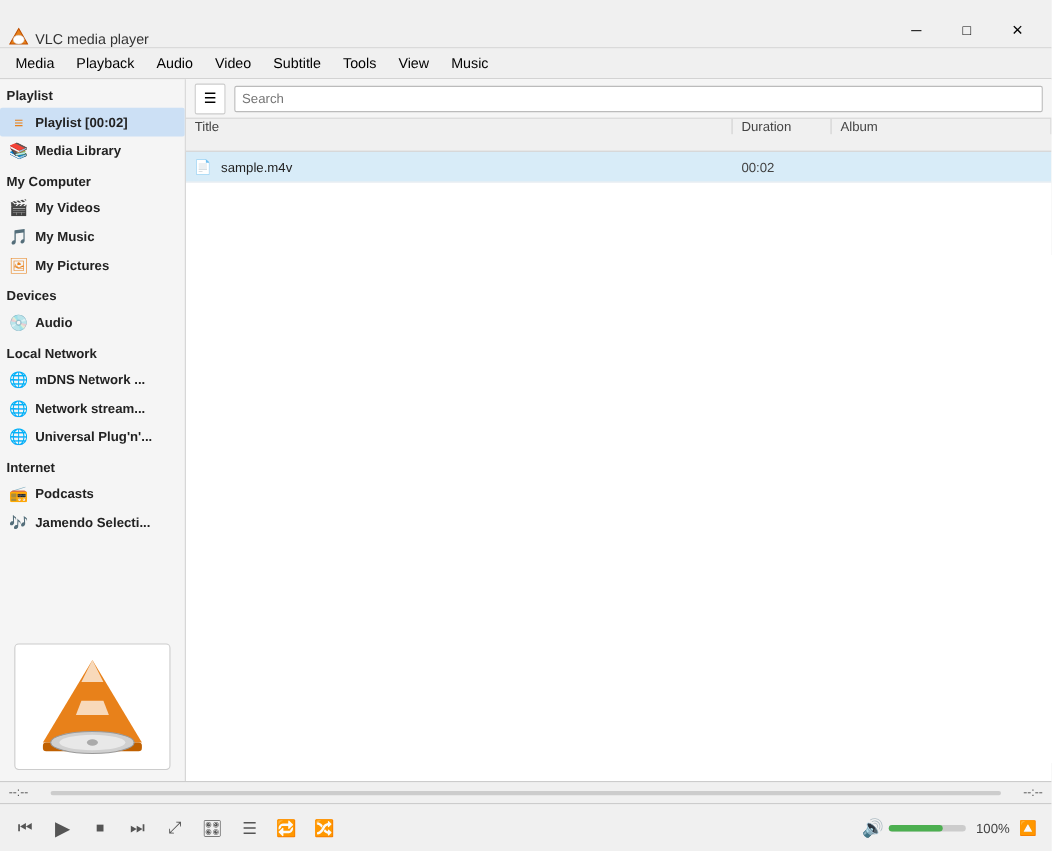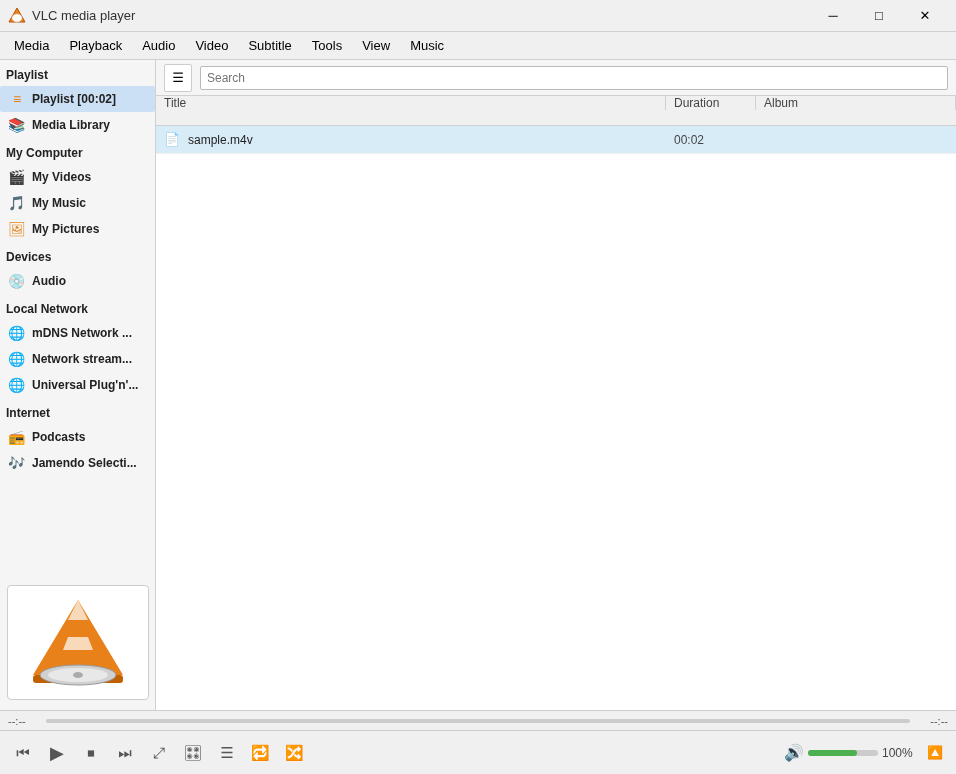--- a/index.html
+++ b/index.html
@@ -1,33 +1,33 @@
 <!DOCTYPE html>
 <html><head>
   <meta charset="utf-8">
   <style>
     * { margin: 0; padding: 0; box-sizing: border-box; }
     body { font-family: 'Segoe UI', Tahoma, sans-serif; font-size: 13px; background: #f0f0f0; width: 956px; height: 774px; overflow: hidden; display: flex; flex-direction: column; }
 
     
-    .title-bar { background: #f0f0f0; height: 32px; display: flex; align-items: center; padding: 0 8px; border-bottom: 1px solid #d0d0d0; }
+    .title-bar { background: #f0f0f0; height: 44px; display: flex; align-items: flex-end; padding: 0 8px; border-bottom: 1px solid #d0d0d0; }
     .title-bar-icon { width: 18px; height: 18px; margin-right: 6px; }
     .title-bar-title { flex: 1; font-size: 13px; color: #333; }
     .title-bar-controls { display: flex; gap: 0; }
     .title-bar-btn { width: 46px; height: 32px; border: none; background: transparent; cursor: pointer; font-size: 13px; display: flex; align-items: center; justify-content: center; }
 
     
     .menu-bar { background: #f0f0f0; height: 28px; display: flex; align-items: center; padding: 0 4px; border-bottom: 1px solid #d0d0d0; }
     .menu-item { padding: 4px 10px; cursor: pointer; border-radius: 3px; }
 
     
     .main { display: flex; flex: 1; overflow: hidden; }
 
     
-    .sidebar { width: 156px; background: #f5f5f5; border-right: 1px solid #d0d0d0; display: flex; flex-direction: column; overflow-y: auto; }
+    .sidebar { width: 169px; background: #f5f5f5; border-right: 1px solid #d0d0d0; display: flex; flex-direction: column; overflow-y: auto; }
     .sidebar-section-label { font-weight: bold; font-size: 12px; padding: 8px 6px 4px 6px; color: #222; }
     .sidebar-item { display: flex; align-items: center; padding: 4px 8px; cursor: pointer; border-radius: 2px; }
     .sidebar-item.selected { background: #cce0f5; }
     .sidebar-item-icon { width: 18px; height: 18px; margin-right: 6px; display: flex; align-items: center; justify-content: center; font-size: 14px; flex-shrink: 0; }
     .sidebar-item-label { font-size: 12px; color: #222; white-space: nowrap; overflow: hidden; text-overflow: ellipsis; font-weight: bold; }
     .sidebar-thumb { width: 142px; height: 115px; background: #fff; border: 1px solid #ccc; margin: 10px auto; border-radius: 4px; display: flex; align-items: center; justify-content: center; }
 
     
     .vlc-cone { width: 110px; height: 95px; }
 
@@ -66,21 +66,21 @@
     .seek-bar-track { flex: 1; height: 4px; background: #ccc; border-radius: 2px; margin: 0 6px; position: relative; }
     .seek-bar-fill { height: 4px; background: #aaa; border-radius: 2px; width: 0%; }
     .seek-time-right { font-size: 11px; color: #555; min-width: 32px; text-align: right; }
 
     
     .controls-bar { background: #f0f0f0; border-top: 1px solid #ccc; height: 44px; display: flex; align-items: center; padding: 0 8px; gap: 4px; }
     .ctrl-btn { width: 30px; height: 30px; border: none; background: transparent; cursor: pointer; display: flex; align-items: center; justify-content: center; border-radius: 3px; font-size: 15px; color: #555; }
     .ctrl-btn.play { font-size: 18px; }
     .ctrl-spacer { flex: 1; }
     .volume-icon { font-size: 16px; color: #555; }
-    .volume-label { font-size: 12px; color: #444; min-width: 36px; }
+    .volume-label { font-size: 12px; color: #444; min-width: 36px; text-align: right; }
     .volume-bar-track { width: 70px; height: 6px; background: #ccc; border-radius: 3px; position: relative; overflow: visible; }
     .volume-bar-fill { height: 6px; background: #4caf50; border-radius: 3px; width: 70%; }
     .ctrl-extra-btn { width: 26px; height: 26px; border: none; background: transparent; cursor: pointer; display: flex; align-items: center; justify-content: center; border-radius: 3px; font-size: 13px; color: #555; }
 
     
     .orange { color: #e8811a; }
 
     
     ::-webkit-scrollbar { width: 8px; height: 8px; }
     ::-webkit-scrollbar-thumb { background: #bbb; border-radius: 4px; }

